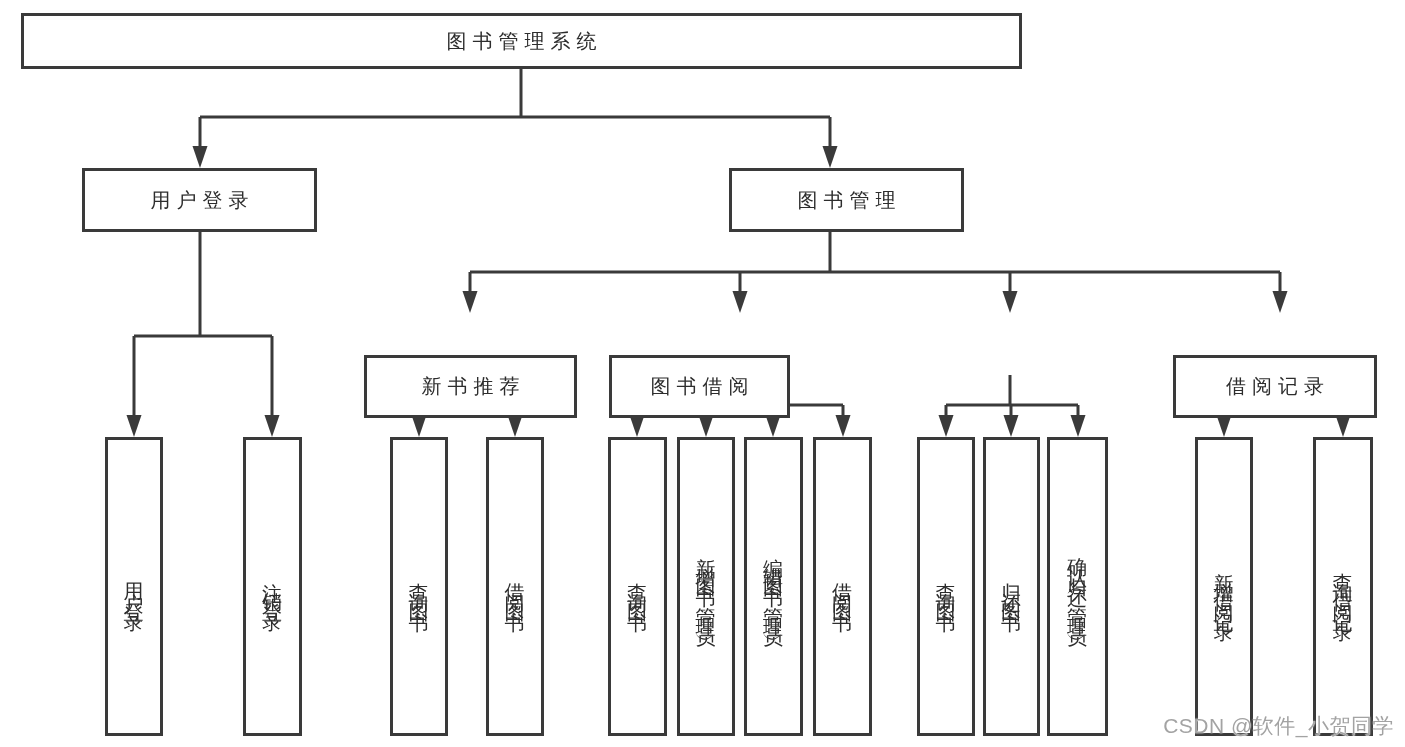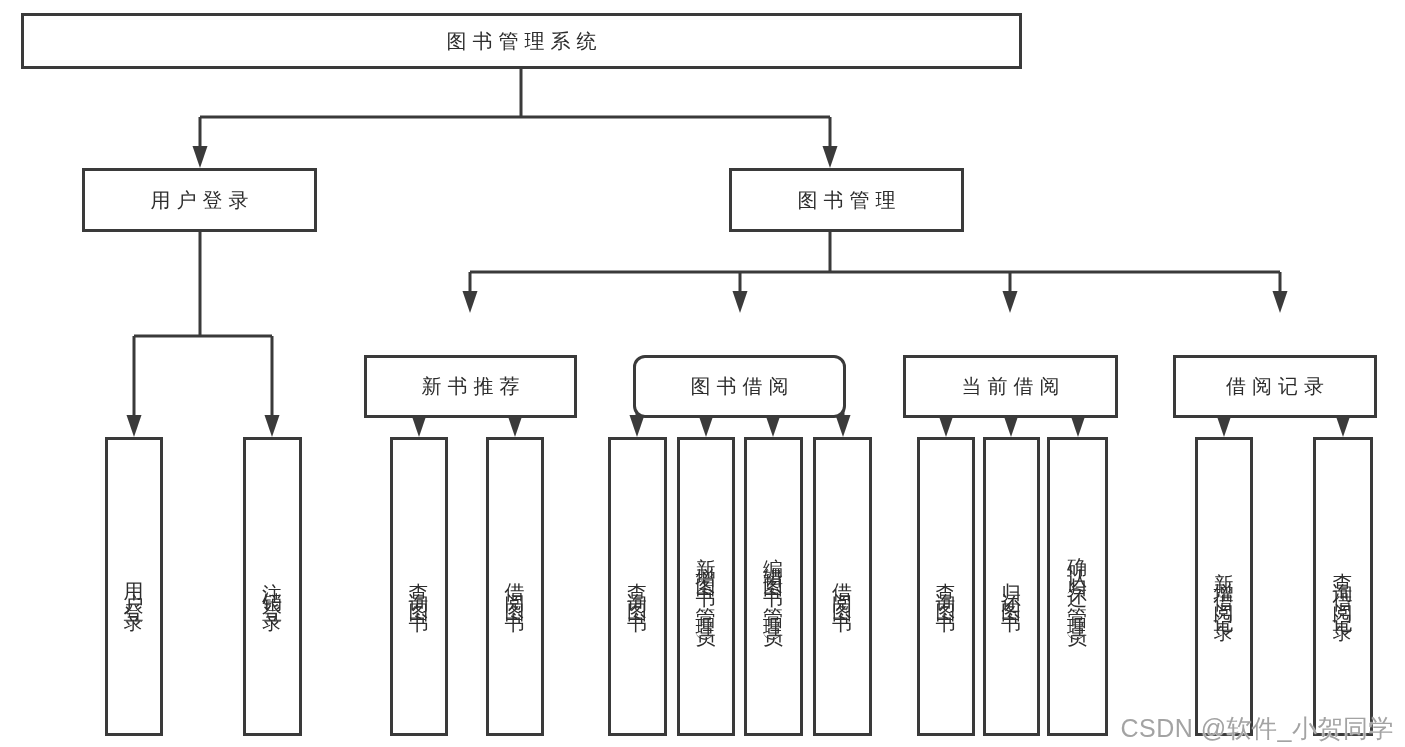--- a/index.html
+++ b/index.html
@@ -42,21 +42,21 @@
     white-space: nowrap;
   }
   .root-box    { left: 21px;  top: 13px;  width: 1001px; height: 56px; }
   .l2-box      { top: 168px;  height: 64px; width: 235px; }
   .l3-box      { top: 313px;  height: 63px; margin-top: 42px; }
   .leaf-box    { top: 437px;  height: 299px; }
   .watermark {
     position: absolute;
     top: 712px;
     right: 11px;
-    font-size: 25px;
+    font-size: 21px;
     letter-spacing: 0.5px;
     color: #a3a3a3;
     text-shadow: 0 0 2px #ffffff, 0 0 1px #ffffff;
     z-index: 3;
     white-space: nowrap;
   }
 </style>
 </head>
 <body>
 
@@ -112,25 +112,22 @@
   <div class="box l2-box" style="left:82px;">
     <span class="hlabel">用户登录</span>
   </div>
   <div class="box l2-box" style="left:712px;margin-left:17px;">
     <span class="hlabel">图书管理</span>
   </div>
 
   <div class="box l3-box" style="left:364px;width:213px;">
     <span class="hlabel">新书推荐</span>
   </div>
-  <div class="box l3-box" style="left:633px;width:213px;border-radius:12px;">
+  <div class="box l3-box" style="left:609px;width:181px;">
     <span class="hlabel">图书借阅</span>
-  </div>
-  <div class="box l3-box" style="left:903px;width:215px;">
-    <span class="hlabel">当前借阅</span>
   </div>
   <div class="box l3-box" style="left:1173px;width:204px;">
     <span class="hlabel">借阅记录</span>
   </div>
 
   <div class="box leaf-box" style="left:105px;width:58px;">
     <span class="vlabel">用户登录</span>
   </div>
   <div class="box leaf-box" style="left:243px;width:59px;">
     <span class="vlabel">注销登录</span>

